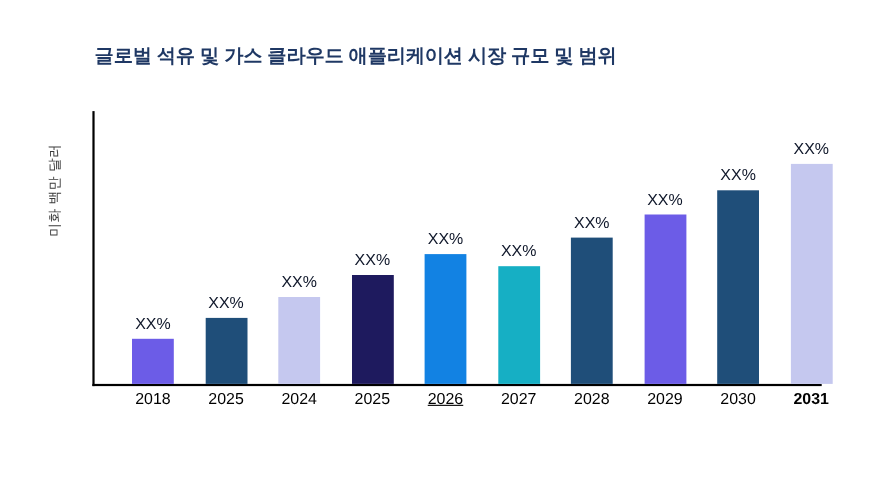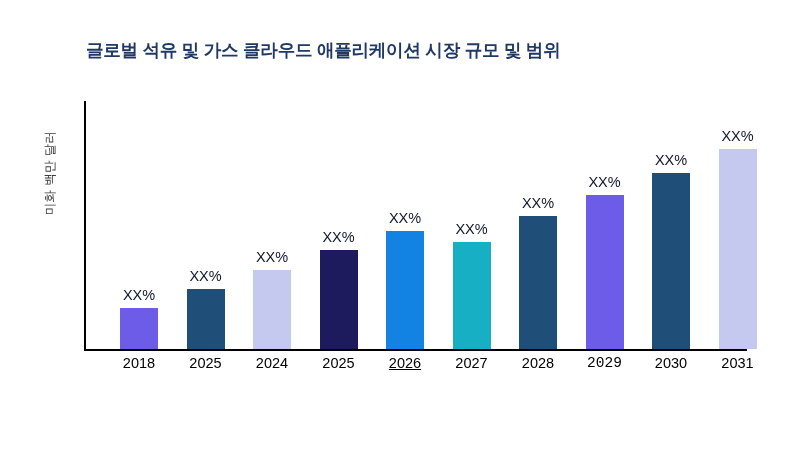--- a/index.html
+++ b/index.html
@@ -203,19 +203,19 @@
   </div>
 
   <div id="xlabels">
       <div class="xtick" style="left: 55px;">2018</div>
       <div class="xtick" style="left: 121.5px;">2025</div>
       <div class="xtick" style="left: 188px;">2024</div>
       <div class="xtick" style="left: 254.5px;">2025</div>
       <div class="xtick" style="left: 321px; text-decoration: underline;">2026</div>
       <div class="xtick" style="left: 387.5px;">2027</div>
       <div class="xtick" style="left: 454px;">2028</div>
-      <div class="xtick" style="left: 520.5px; font-family: Liberation Mono, monospace;">2029</div>
+      <div class="xtick" style="left: 520.5px;">2029</div>
       <div class="xtick" style="left: 587px;">2030</div>
-      <div class="xtick" style="left: 653.5px;">2031</div>
+      <div class="xtick" style="left: 653.5px; font-weight: bold;">2031</div>
     </div>
 
 
 </div>
 
 </body></html>

